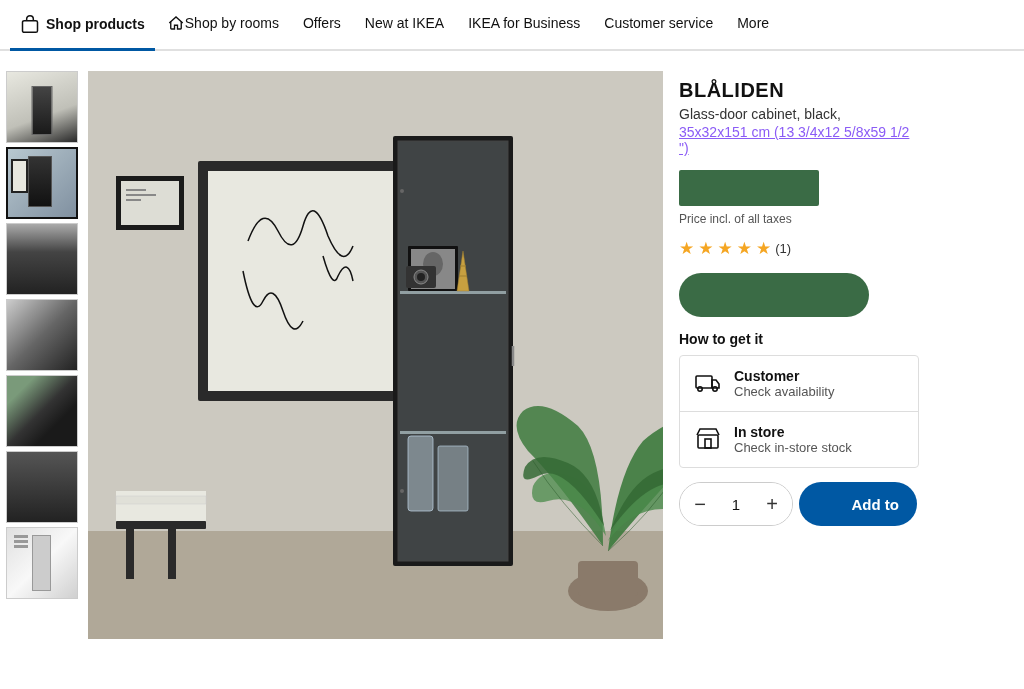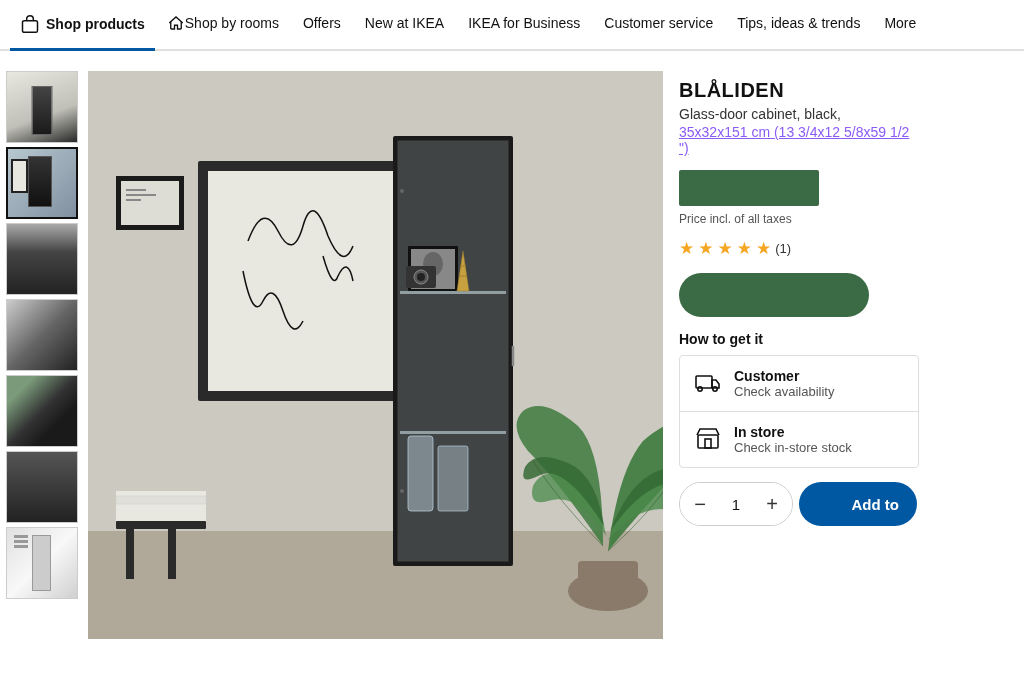--- a/index.html
+++ b/index.html
@@ -35,23 +35,20 @@
   </div>
 
   <div style="display:flex;align-items:center;padding:0 12px;height:51px;cursor:pointer;font-size:14px;color:#111;border-bottom:3px solid transparent;white-space:nowrap;">
     <span>IKEA for Business</span>
   </div>
 
   <div style="display:flex;align-items:center;padding:0 12px;height:51px;cursor:pointer;font-size:14px;color:#111;border-bottom:3px solid transparent;white-space:nowrap;">
     <span>Customer service</span>
   </div>
 
-  <div style="display:flex;align-items:center;padding:0 12px;height:51px;cursor:pointer;font-size:14px;color:#111;border-bottom:3px solid transparent;white-space:nowrap;">
-    <span>Tips, ideas &amp; trends</span>
-  </div>
 
   <div style="display:flex;align-items:center;padding:0 12px;height:48px;cursor:pointer;font-size:14px;color:#111;border-bottom:3px solid transparent;white-space:nowrap;">
     <span>More</span>
   </div>
 </nav>
 
 <div style="display:flex;padding:20px 0 0 0;max-width:1024px;overflow:hidden;">
 
   <div style="display:flex;flex-direction:column;gap:4px;padding:0 6px;width:88px;flex-shrink:0;">
     <div style="width:72px;height:72px;background:linear-gradient(160deg,#e8e8e0 0%,#c0c0b8 60%,#282828 100%);border:1px solid #ccc;cursor:pointer;overflow:hidden;position:relative;">

